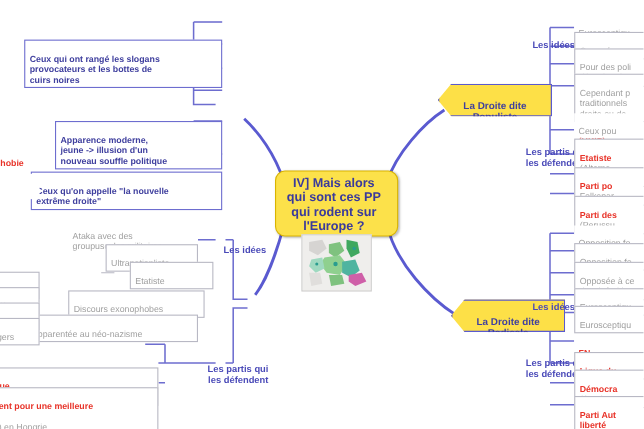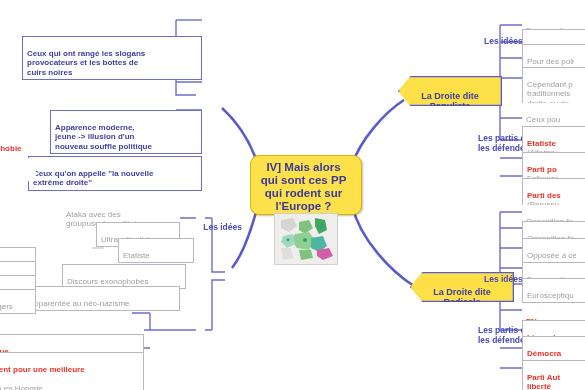--- a/index.html
+++ b/index.html
@@ -189,20 +189,24 @@
     <span style="color:#e8342a;font-weight:bold;">e xénophobie</span>
   </div>
   <div class="leaf clip" style="left:-24px;top:158px;width:60px;border:none;">
     
   </div>
 
 
   <div class="lvl2 left" style="left:196px;top:212px;width:46px;text-align:right;">
     <span>Les idées</span>
   </div>
+  <div class="lvl2 left" style="left:178px;top:320px;width:66px;text-align:right;">
+    <span>Les partis qui
+les défendent</span>
+  </div>
 
   <div class="leaf gray clip" style="left:62px;top:198px;width:118px;border:none;">
     <span>Ataka avec des
 groupuscules militaires</span>
   </div>
   <div class="leaf gray boxed clip" style="left:96px;top:222px;width:84px;">
     <span>Ultranationliste</span>
   </div>
   <div class="leaf gray boxed clip" style="left:118px;top:238px;width:76px;">
     <span>Etatiste</span>

